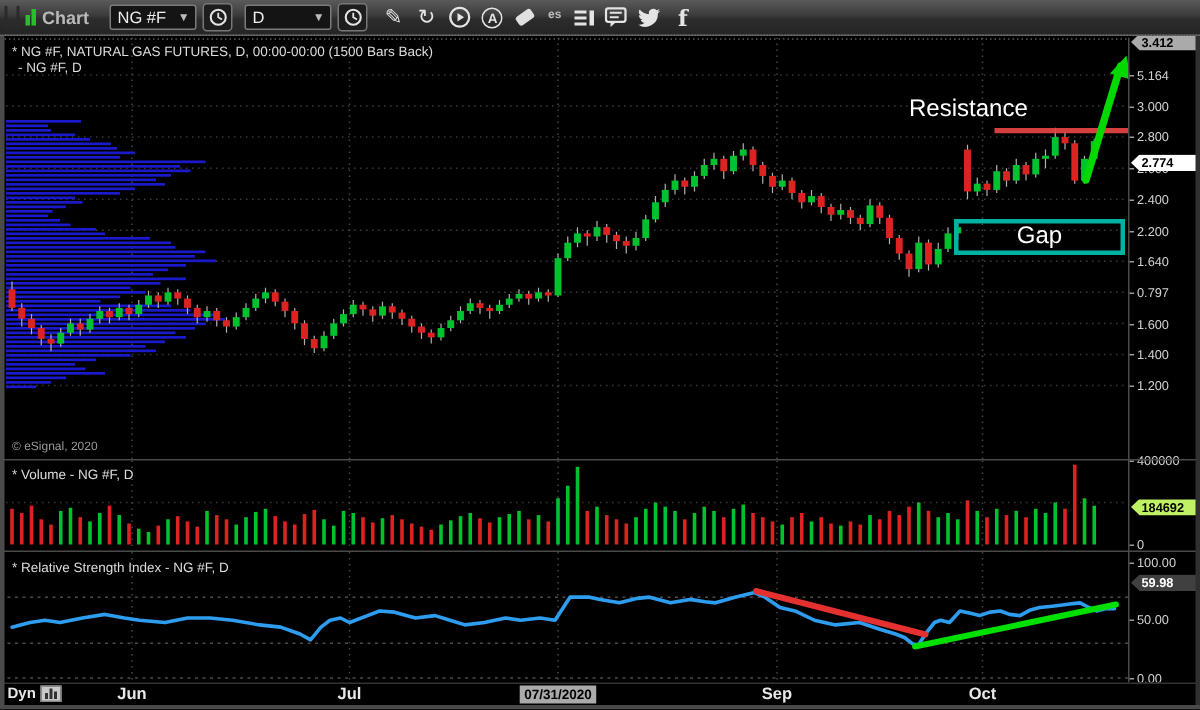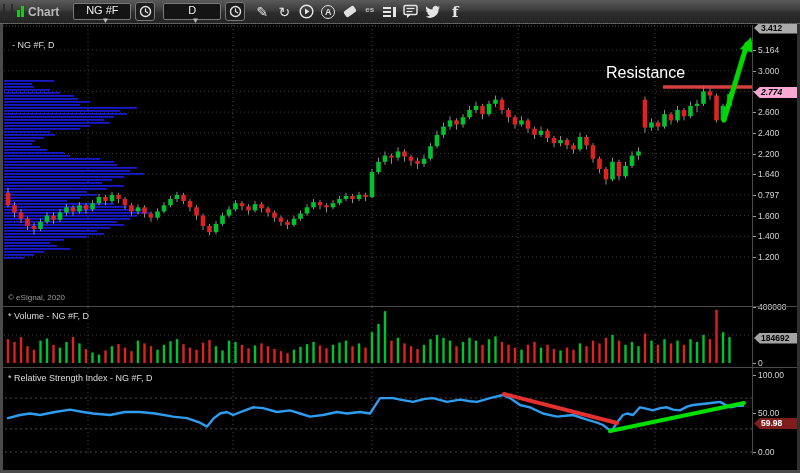--- a/index.html
+++ b/index.html
@@ -9,21 +9,21 @@
   
   #toolbar{position:absolute;left:0;top:0;width:800px;height:24px;
     background:linear-gradient(#5a5a5a,#3b3b3b 45%,#2c2c2c 55%,#242424);
     border-bottom:1px dotted #6a6a6a;display:flex;align-items:center;z-index:30;}
   .grip{width:10px;height:16px;margin-left:3px;border-left:2px solid #2a2a2a;border-right:2px solid #2a2a2a;}
   .win-icon{display:flex;align-items:flex-end;gap:1px;margin:0 4px 0 4px;}
   .win-icon i{display:block;width:3px;background:#27c127;}
   .win-title{color:#b9b9b9;font-size:12px;font-weight:bold;margin-right:14px;}
   .tb-select{height:17px;background:#141414;border:1px solid #7a7a7a;border-radius:2px;
     color:#eee;font-size:11px;display:flex;align-items:center;justify-content:space-between;
-    padding:0 4px;margin-right:4px;flex-direction:column;}
+    padding:0 4px;margin-right:4px;}
   .tb-select .car{color:#bbb;font-size:8px;margin-left:6px;}
   .tb-btn{width:20px;height:19px;background:#1d1d1d;border:1px solid #777;border-radius:3px;
     display:flex;align-items:center;justify-content:center;margin-right:8px;}
   .tb-ico{width:18px;height:20px;display:flex;align-items:center;justify-content:center;
     margin-right:4px;color:#e4e4e4;}
   .glyph{font-family:"DejaVu Sans",sans-serif;font-size:14px;color:#e4e4e4;line-height:1;}
   .es{color:#bdbdbd;font-size:8px;margin:0 6px 4px 2px;font-weight:bold;}
   .a-circle{width:14px;height:14px;border:1.5px solid #e4e4e4;border-radius:50%;
     font-size:9px;font-weight:bold;color:#e4e4e4;display:flex;align-items:center;justify-content:center;}
   .eraser{width:12px;height:7px;background:#e0e0e0;border-radius:2px;transform:rotate(-35deg);}
@@ -570,50 +570,67 @@
       <line x1="518" y1="0" x2="518" y2="87" stroke="#474747" stroke-dasharray="1 3"></line>
       <line x1="655" y1="0" x2="655" y2="87" stroke="#474747" stroke-dasharray="1 3"></line>
       <line x1="0" y1="30.1" x2="753" y2="30.1" stroke="#4a4a4a" stroke-dasharray="2 3"></line>
       <line x1="0" y1="60.9" x2="753" y2="60.9" stroke="#4a4a4a" stroke-dasharray="2 3"></line>
       <line x1="0" y1="84" x2="753" y2="84" stroke="#4a4a4a" stroke-dasharray="2 3"></line>
       <polyline points="8,50.1 20,47.0 30,45.5 40,47.0 55,44.0 70,41.6 83,44.0 93,45.5 110,47.0 125,44.0 140,44.0 155,45.5 173,48.6 187,50.1 200,54.7 207,58.6 214,50.1 220,45.5 227,44.0 233,47.0 245,42.4 253,39.3 263,40.1 277,44.0 290,42.4 300,45.5 310,48.6 323,47.0 337,44.0 347,45.5 360,44.0 370,45.5 376,36.3 380,30.1 393,30.1 400,31.6 413,33.9 425,30.9 433,30.1 447,33.9 460,31.6 470,33.2 477,33.9 490,30.1 503,27.0 510,30.1 520,37.0 530,39.3 543,45.5 557,48.6 573,47.0 587,51.7 597,54.7 603,57.0 608,60.9 612,62.4 618,53.2 623,47.0 627,45.5 633,47.0 640,39.3 647,40.9 653,42.4 660,40.1 667,39.3 673,41.6 680,42.4 687,38.6 693,37.0 700,36.3 707,35.5 713,34.7 720,33.9 726,37.0 731,39.3 737,37.8 743,37.8" fill="none" stroke="#2e9df0" stroke-width="2.4" stroke-linejoin="round" stroke-linecap="round"></polyline>
       <line x1="504" y1="26" x2="617" y2="55" stroke="#e53030" stroke-width="4" stroke-linecap="round"></line>
       <line x1="610" y1="63" x2="744" y2="35" stroke="#00e000" stroke-width="4" stroke-linecap="round"></line>
     </svg>
 
+  <div class="hdr" style="left:8px;top:29px">* NG #F, NATURAL GAS FUTURES, D, 00:00-00:00 (1500 Bars Back)</div>
   <div class="hdr" style="left:12px;top:40px">- NG #F, D</div>
   <div class="hdr" style="left:8px;top:293px;color:#9a9a9a;font-size:8px">© eSignal, 2020</div>
   <div class="hdr" style="left:8px;top:311px">* Volume - NG #F, D</div>
   <div class="hdr" style="left:8px;top:373px">* Relative Strength Index - NG #F, D</div>
 
   <div class="divider" style="top:306px"></div>
   <div class="divider" style="top:367px"></div>
 
   <div id="resistance-label">Resistance</div>
+  <div id="gap-box">
+    <span>Gap</span>
+  </div>
 
   <div id="right-axis">
       <div class="ax-lbl" style="top: 20px;">5.164</div>
       <div class="ax-lbl" style="top: 40.7px;">3.000</div>
       <div class="ax-lbl" style="top: 61.4px;">2.800</div>
       <div class="ax-lbl" style="top: 82px;">2.600</div>
       <div class="ax-lbl" style="top: 102.8px;">2.400</div>
       <div class="ax-lbl" style="top: 123.5px;">2.200</div>
       <div class="ax-lbl" style="top: 144.2px;">1.640</div>
       <div class="ax-lbl" style="top: 164.9px;">0.797</div>
       <div class="ax-lbl" style="top: 185.6px;">1.600</div>
       <div class="ax-lbl" style="top: 206.3px;">1.400</div>
       <div class="ax-lbl" style="top: 227px;">1.200</div>
       <div class="ax-lbl" style="top: 277px;">400000</div>
       <div class="ax-lbl" style="top: 333px;">0</div>
       <div class="ax-lbl" style="top: 345px;">100.00</div>
       <div class="ax-lbl" style="top: 383px;">50.00</div>
       <div class="ax-lbl" style="top: 422px;">0.00</div>
       <div class="ax-tag" style="top: -2.5px; background: rgb(170, 170, 170); color: rgb(0, 0, 0);">3.412</div>
-      <div class="ax-tag" style="top: 62px; background: #f9a8d4; color: rgb(0, 0, 0); font-style: italic;">2.774</div>
-      <div class="ax-tag" style="top: 307.5px; background: #a3a3a3; color: rgb(0, 0, 0);">184692</div>
-      <div class="ax-tag" style="top: 393px; background: #7f1d1d; color: rgb(255, 255, 255);">59.98</div>
-    </div>
-
+      <div class="ax-tag" style="top: 78px; background: #ffffff; color: rgb(0, 0, 0);">2.774</div>
+      <div class="ax-tag" style="top: 307.5px; background: #bef264; color: rgb(0, 0, 0);">184692</div>
+      <div class="ax-tag" style="top: 358px; background: #404040; color: rgb(255, 255, 255);">59.98</div>
+    </div>
+
+  <div id="bottom-axis">
+    <span class="dyn">Dyn</span>
+    <span class="dyn-icon">
+      <i style="height:4px"></i>
+        <i style="height:7px"></i>
+        <i style="height:5px"></i>
+    </span>
+  <div class="month" style="left: 88px;">Jun</div>
+      <div class="month" style="left: 233px;">Jul</div>
+      <div class="month" style="left: 518px;">Sep</div>
+      <div class="month" style="left: 655px;">Oct</div>
+      <div class="date-box" style="left: 372px;">07/31/2020</div>
+    </div>
 
   <div class="edge" style="left:0;top:24px;width:3px;height:449px"></div>
   <div class="edge" style="left:797px;top:24px;width:3px;height:449px;background:#303030"></div>
   <div class="edge" style="left:0;top:470px;width:800px;height:3px"></div>
 </div>
 
 </body></html>

